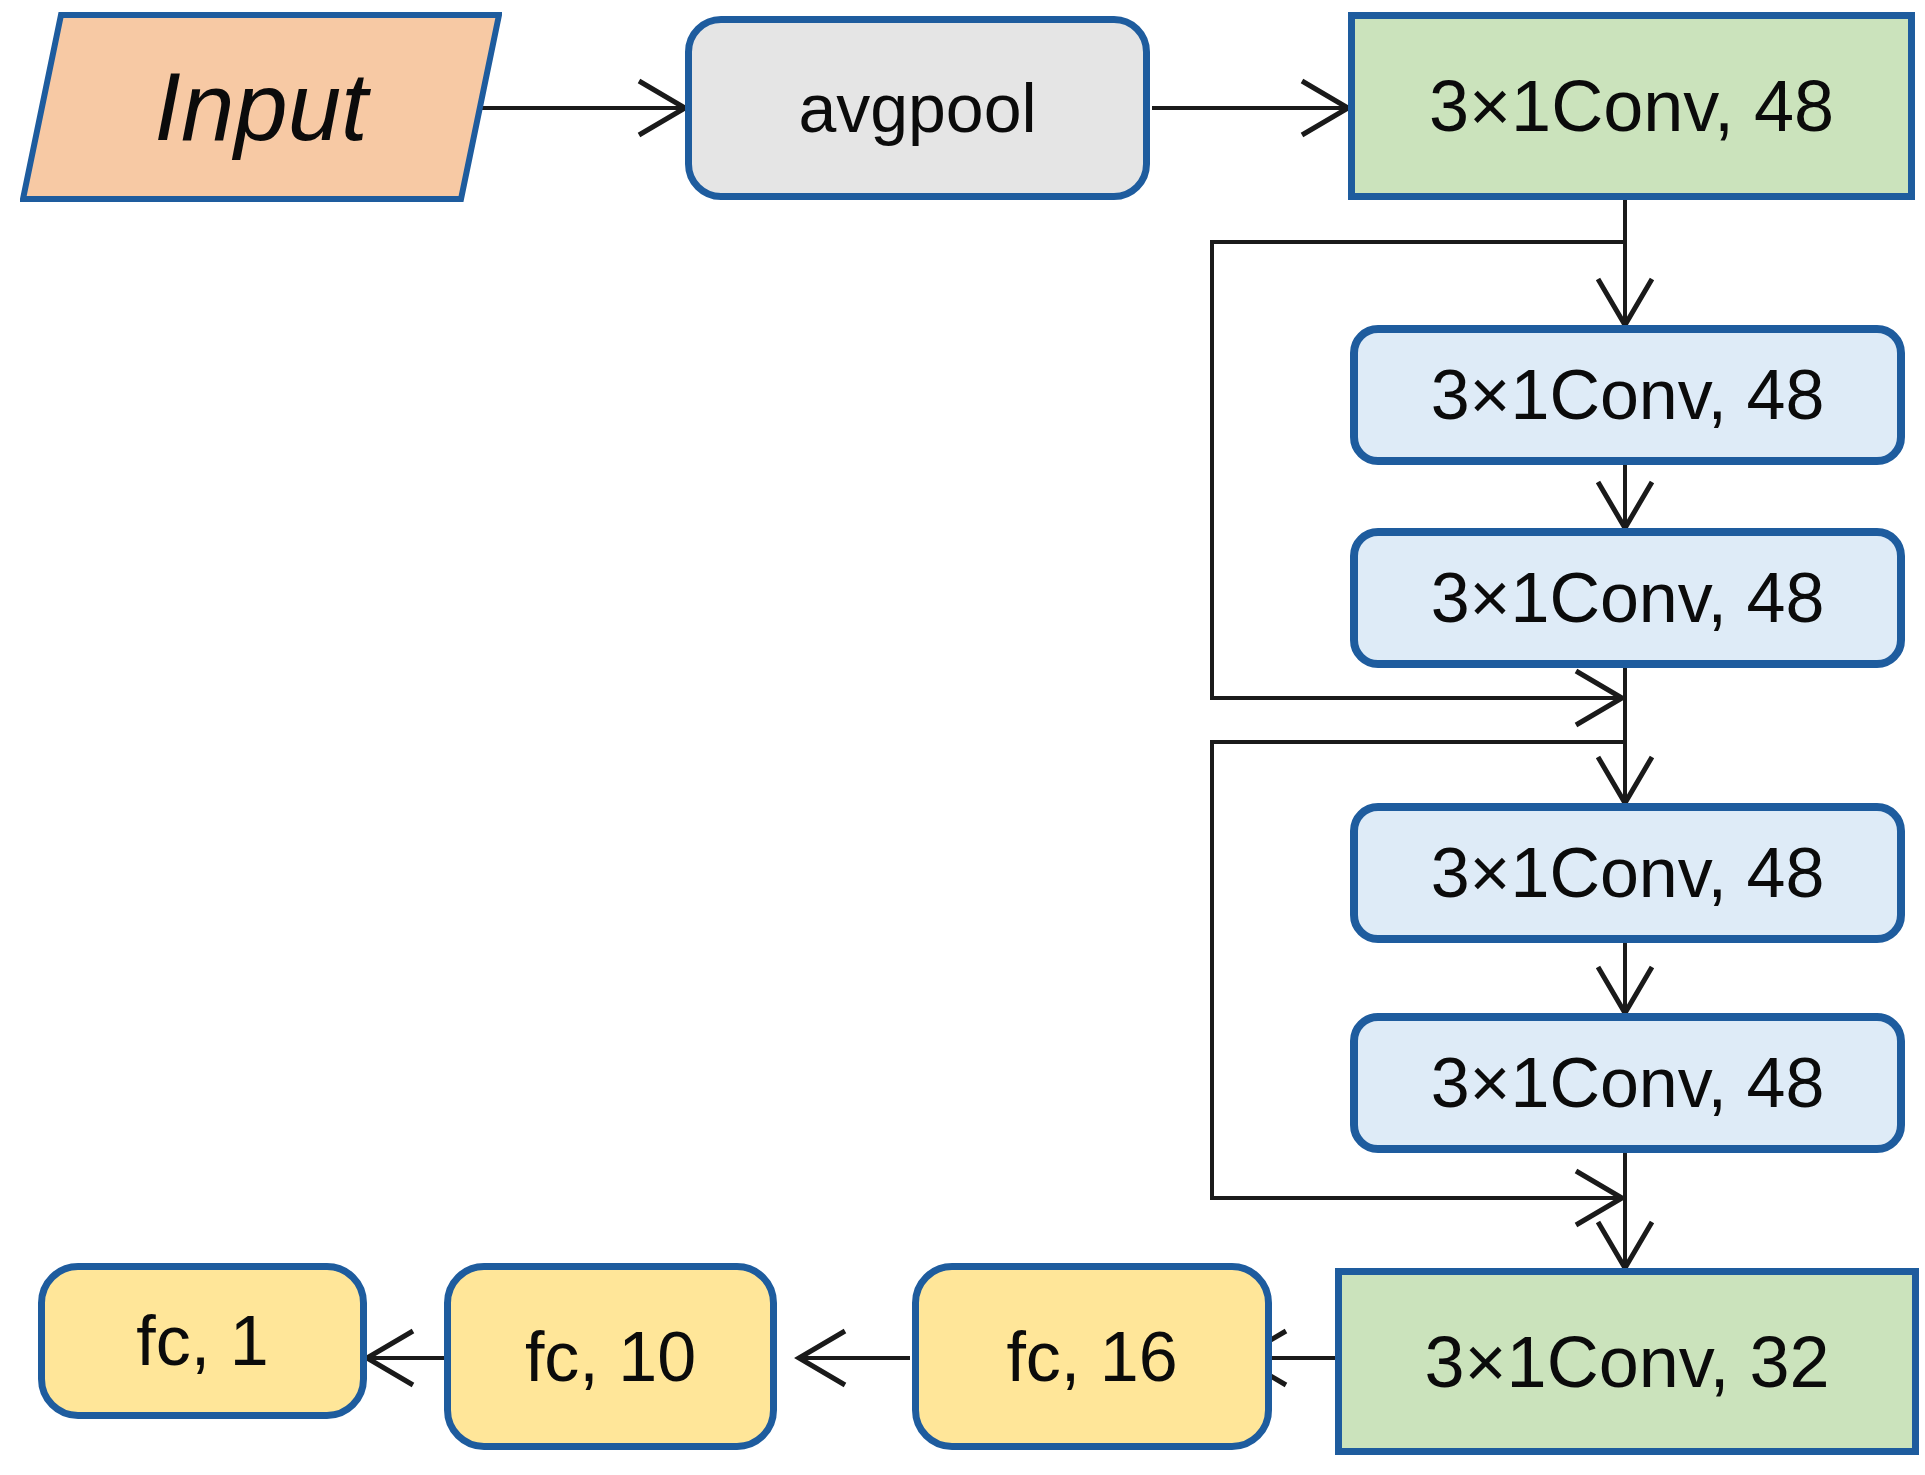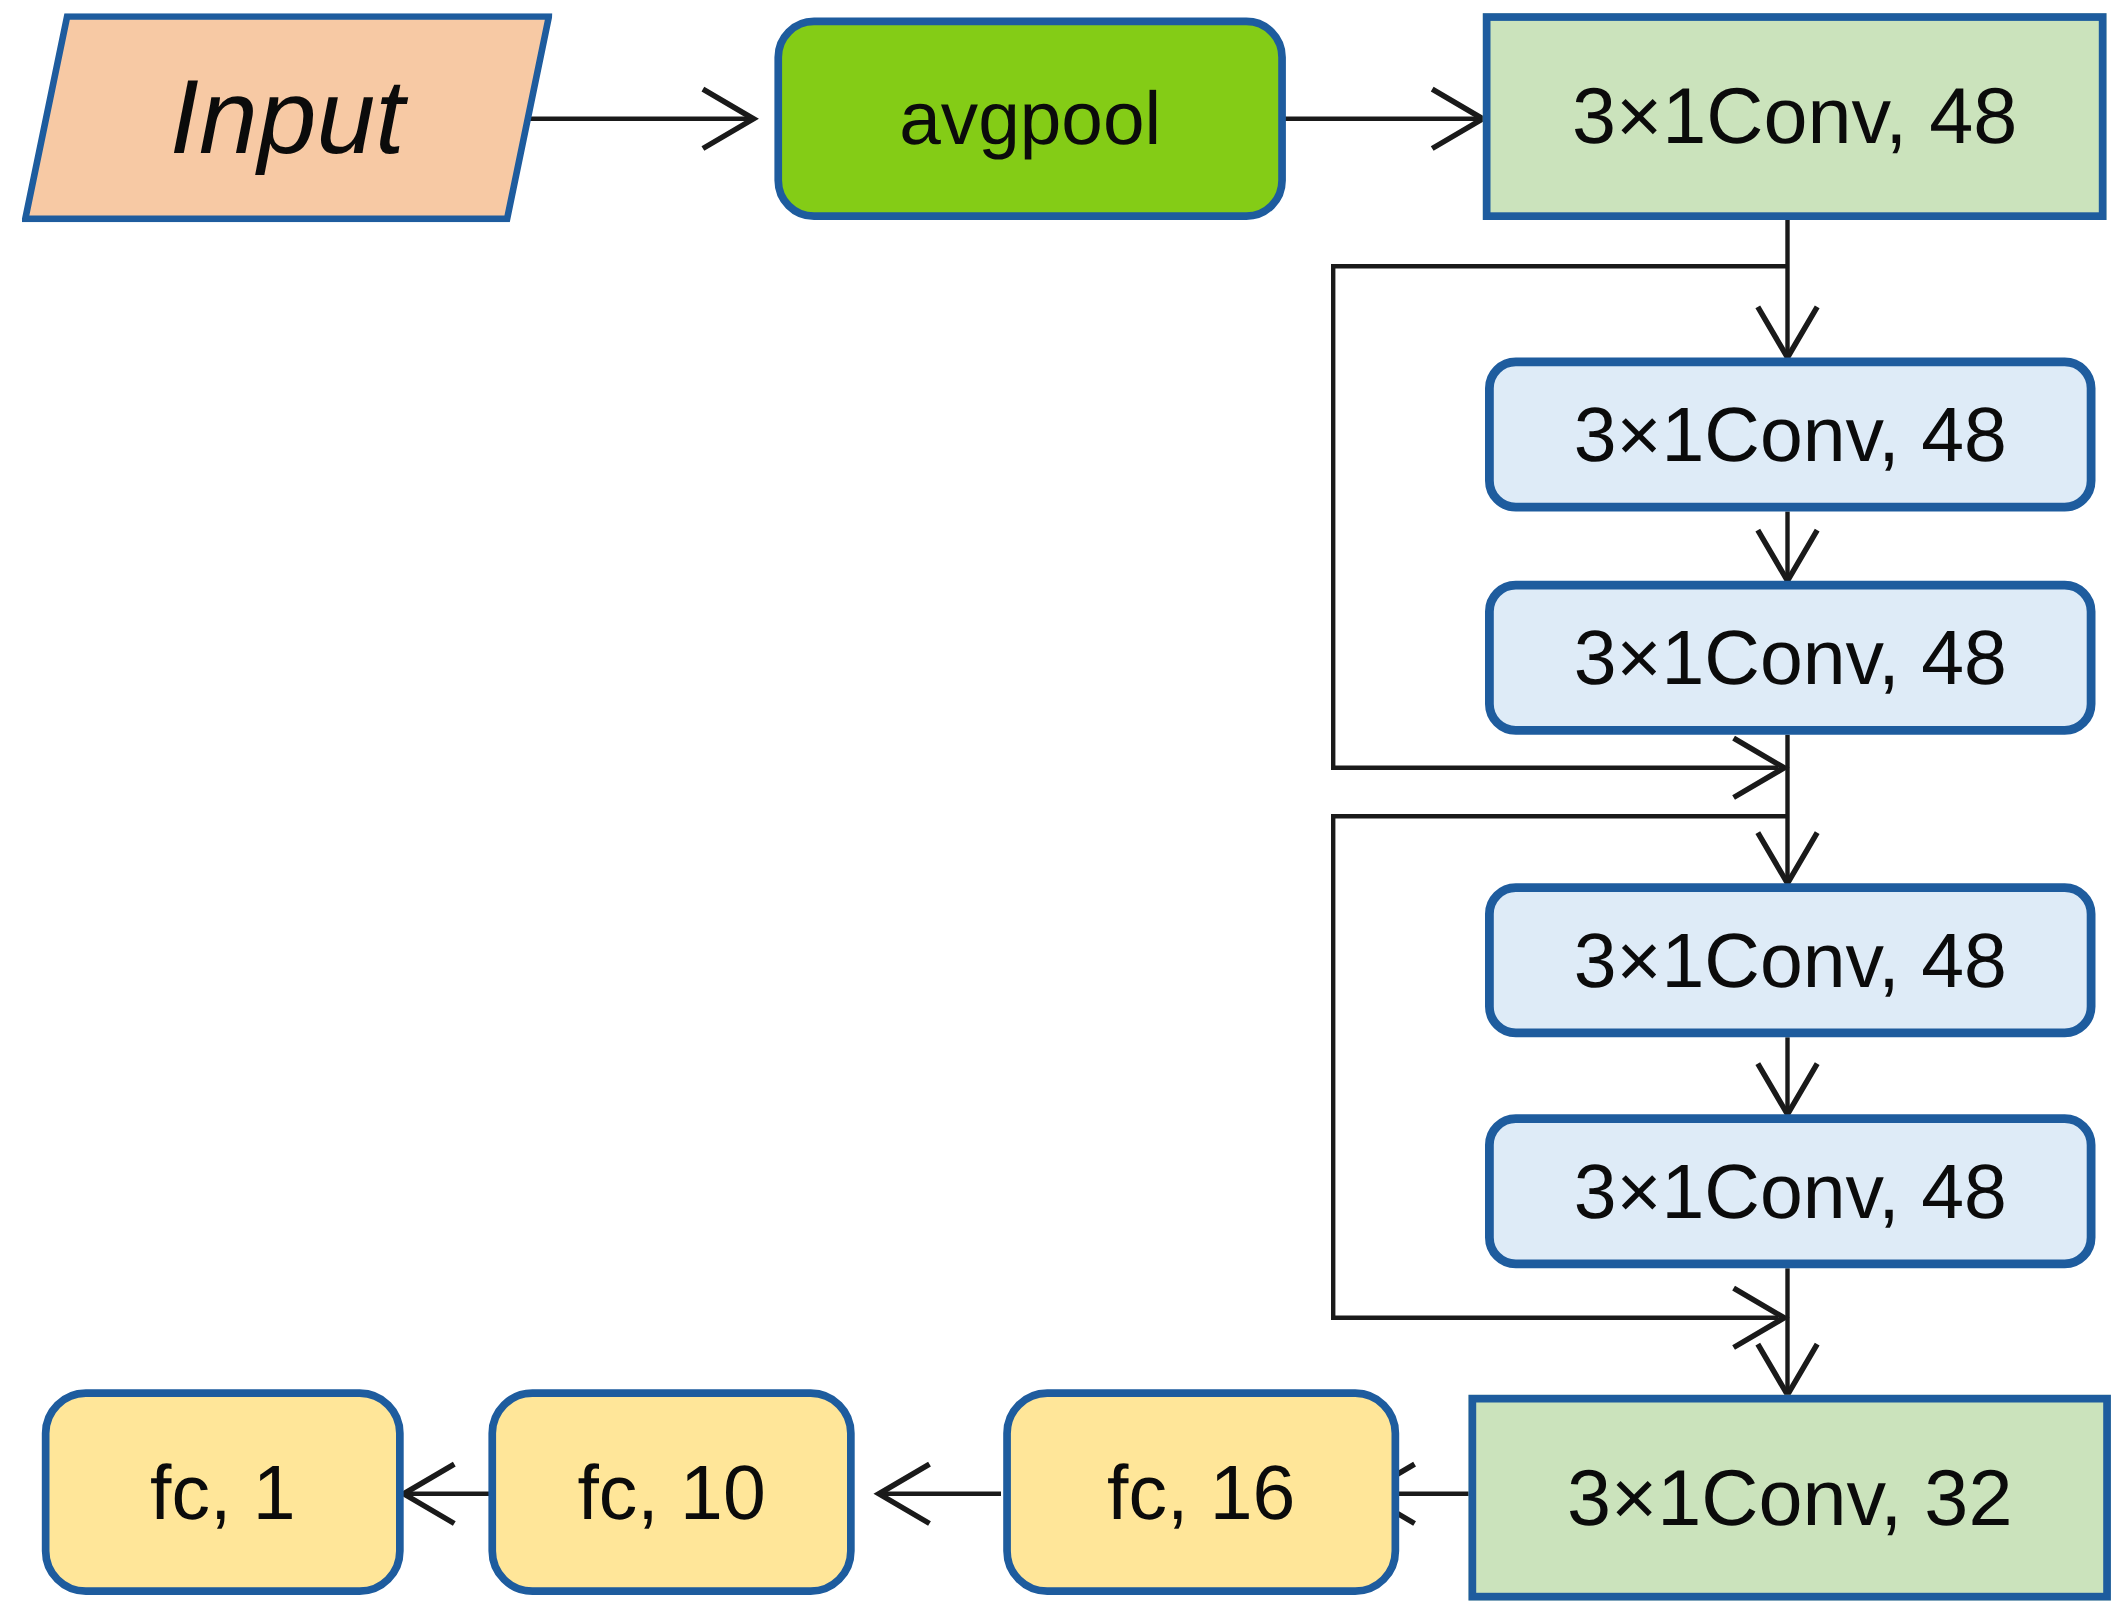--- a/index.html
+++ b/index.html
@@ -24,25 +24,24 @@
     border:8px solid #1E5C9E;
     border-radius:28px;
     font-size:70px;
   }
   .rect{
     background:#CBE3BC;
     border:7px solid #1E5C9E;
     font-size:72px;
   }
   .pill-peach{
-    background:#84cc16;
+    background:#e5e5e5;
     border:7px solid #1E5C9E;
     border-radius:36px;
     font-size:68px;
-    margin-left:19px;
   }
   .fc{
     background:#FFE699;
     border:7px solid #1E5C9E;
     border-radius:40px;
     font-size:70px;
   }
   .para-label{
     position:absolute;
     display:flex;align-items:center;justify-content:center;
@@ -154,17 +153,17 @@
   <div class="node rect" style="left:1335px;top:1268px;width:584px;height:187px;">
     <span>3×1Conv, 32</span>
   </div>
 
   <div class="node fc" style="left:912px;top:1263px;width:360px;height:187px;">
     <span>fc, 16</span>
   </div>
   <div class="node fc" style="left:444px;top:1263px;width:333px;height:187px;">
     <span>fc, 10</span>
   </div>
-  <div class="node fc" style="left:38px;top:1263px;width:329px;height:187px;">
+  <div class="node fc" style="left:38px;top:1263px;width:329px;height:156px;">
     <span>fc, 1</span>
   </div>
 
 </div>
 
 </body></html>

